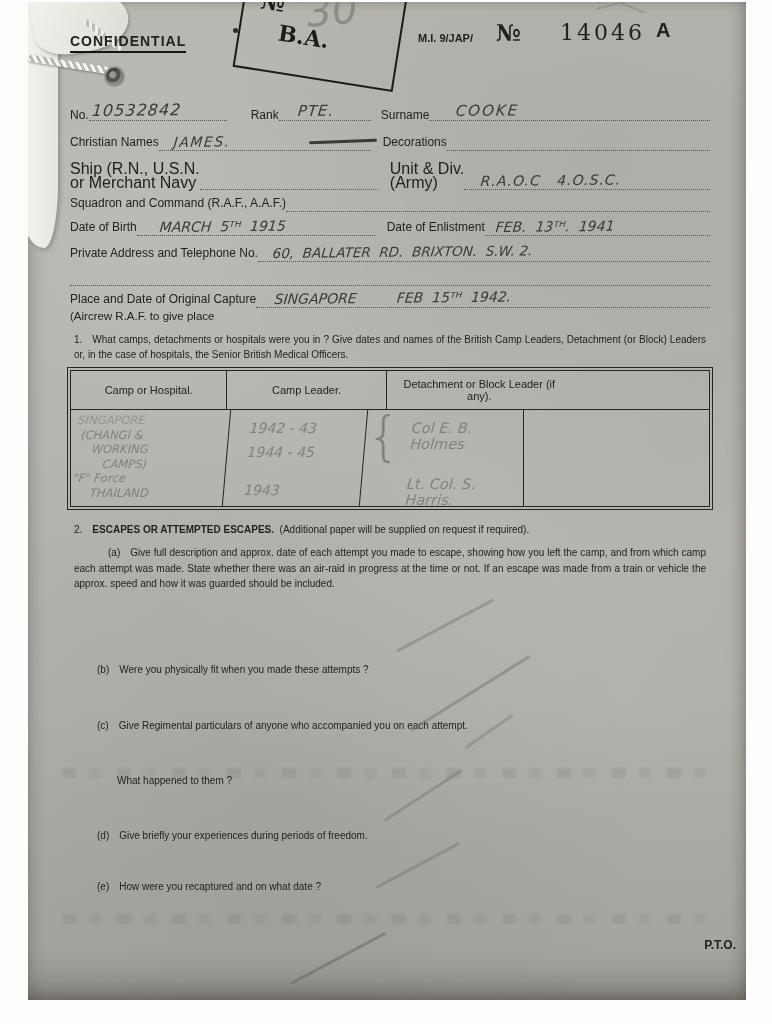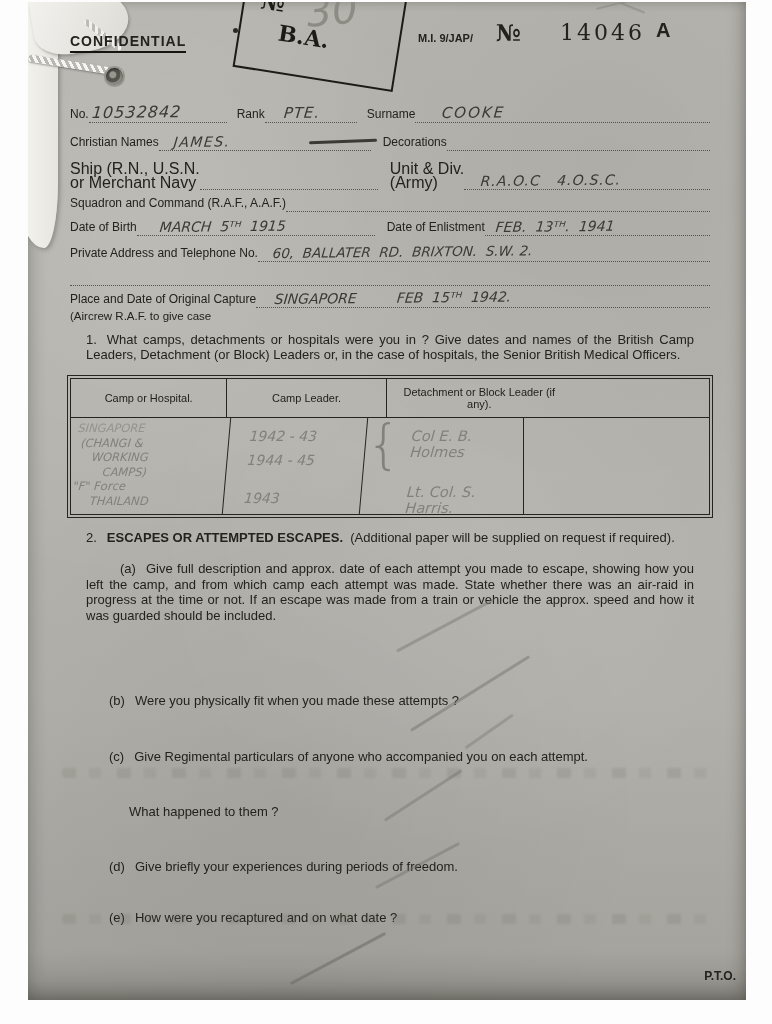--- a/index.html
+++ b/index.html
@@ -55,21 +55,21 @@
   
   .form-area{position:absolute;top:106px;left:42px;right:36px;}
   .frow{display:flex;align-items:flex-end;}
   .flabel{font-size:12px;padding-bottom:2px;white-space:nowrap;}
   .flabel2{font-size:16px;line-height:13.5px;padding-bottom:1px;white-space:nowrap;}
   .fill{position:relative;border-bottom:1.5px dotted #56554d;height:10px;}
   .hw{position:absolute;white-space:pre;font-family:"DejaVu Sans",sans-serif;font-style:italic;
     color:#3b3a34;transform:skewX(-6deg) rotate(-0.6deg);transform-origin:left bottom;}
   .name-dash{position:absolute;left:150px;bottom:7px;width:68px;height:3px;background:#3b3a34;border-radius:2px;transform:rotate(-2deg);}
   
-  .q{font-size:13px;line-height:15px;text-align:justify;margin:16px;}
+  .q{font-size:10px;line-height:15px;text-align:justify;margin:4px;}
   .qnum{padding-right:10px;}
   
   .camp-table{margin-top:8px;border:1.5px solid #26251d;outline:1.5px solid #26251d;outline-offset:2.5px;}
   .thead{display:flex;border-bottom:1.5px solid #26251d;}
   .th{font-size:11px;text-align:center;padding:7px 6px;box-sizing:border-box;display:flex;align-items:center;justify-content:center;}
   .tbody{display:flex;height:96px;}
   .td{box-sizing:border-box;position:relative;}
   .c1{width:24.5%;border-right:1px solid #26251d;}
   .c2{width:21.5%;border-right:1px solid #26251d;}
   .c3{width:25%;border-right:1px solid #26251d;}
@@ -114,26 +114,26 @@
     <div class="ref-no">№</div>
     <div class="ref-num">14046</div>
     <div class="ref-suffix">A</div>
 
     <div class="squiggle" style="left:568px;top:2px;width:32px;transform:rotate(-14deg);"></div>
     <div class="squiggle" style="left:592px;top:5px;width:26px;transform:rotate(22deg);"></div>
 
 
     <div class="form-area">
 
-      <div class="frow" style="height:15px;">
+      <div class="frow" style="height:15px;align-items:center;">
         <span class="flabel">No.</span>
         <span class="fill" style="flex:0 0 138px;">
           <span class="hw" style="left:2px;bottom:0;font-size:16px;letter-spacing:1px;">10532842</span>
         </span>
-        <span class="flabel" style="margin-left:10px;">Rank</span>
+        <span class="flabel" style="margin-left:24px;">Rank</span>
         <span class="fill" style="flex:0 0 92px;">
           <span class="hw" style="left:18px;bottom:0;font-size:15px;letter-spacing:1px;">PTE.</span>
         </span>
         <span class="flabel" style="margin-left:10px;">Surname</span>
         <span class="fill" style="flex:1;">
           <span class="hw" style="left:26px;bottom:0;font-size:15px;letter-spacing:2px;">COOKE</span>
         </span>
       </div>
 
       <div class="frow" style="height:28px;">
@@ -182,21 +182,21 @@
         <span class="fill" style="flex:1;"></span>
       </div>
 
       <div class="frow" style="height:22px;">
         <span class="flabel">Place and Date of Original Capture</span>
         <span class="fill" style="flex:1;">
           <span class="hw" style="left:18px;bottom:0;font-size:14px;">SINGAPORE         FEB  15ᵀᴴ  1942.</span>
         </span>
       </div>
       <div style="font-size:11.5px;line-height:13px;margin-top:2px;">
-        <div>(Aircrew R.A.F. to give case</div>
+        <div>(Aircrew R.A.F. to give place</div>
       </div>
 
       <p class="q" style="margin-top:9px;"><span class="qnum">1.</span><span>What camps, detachments or hospitals were you in ?   Give dates and names of the British Camp Leaders,  Detachment (or Block) Leaders or, in the case of hospitals, the Senior British Medical Officers.</span></p>
 
       <div class="camp-table">
         <div class="thead">
           <div class="th c1">Camp or Hospital.</div>
           <div class="th c3">Camp Leader.</div>
           <div class="th c4">Detachment or Block Leader (if any).</div>
         </div>

